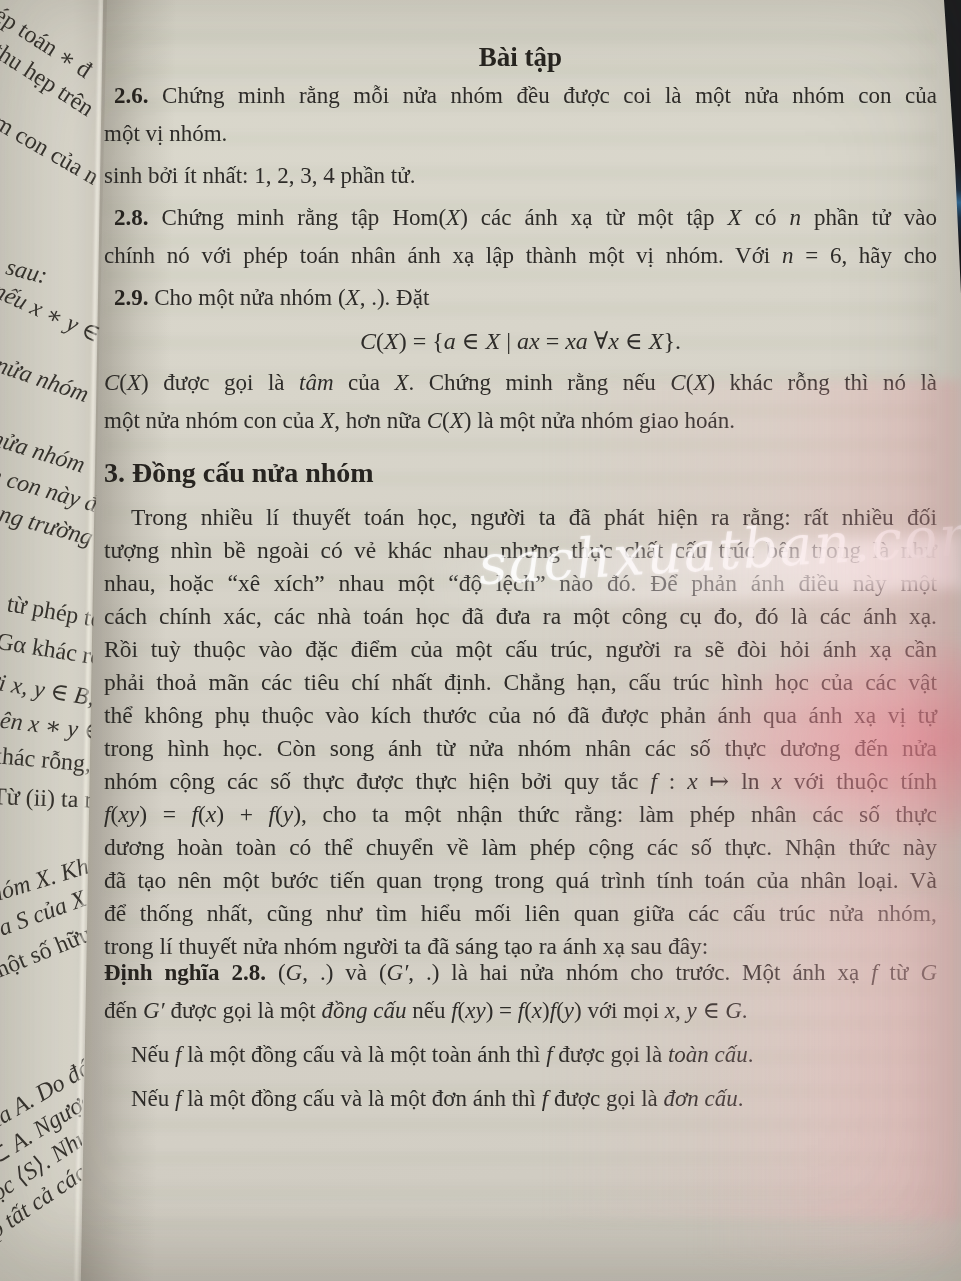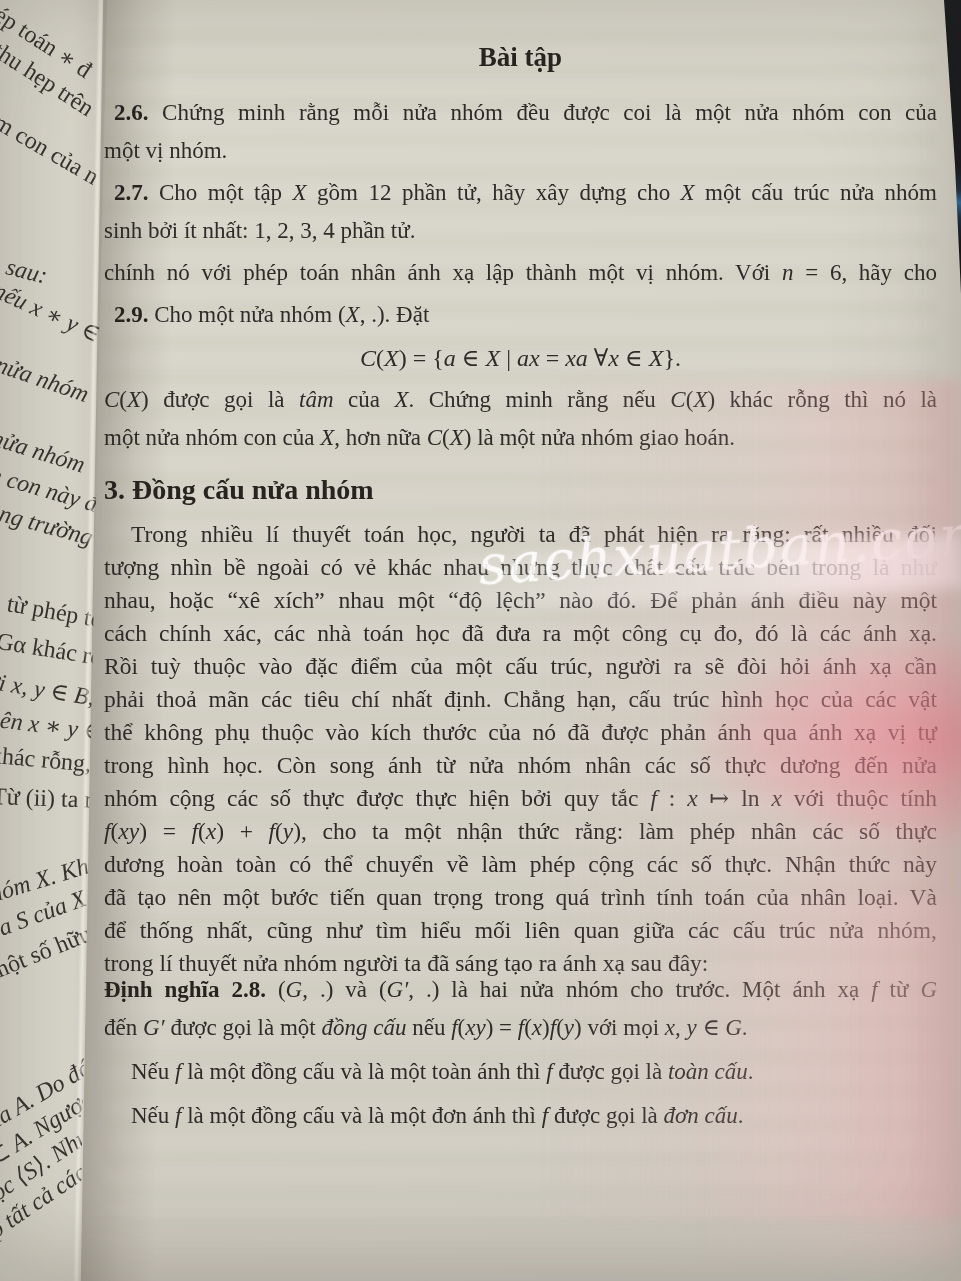--- a/index.html
+++ b/index.html
@@ -28,21 +28,21 @@
   }
   
   .column{position:absolute;left:104px;top:0;width:833px;}
   .line{line-height:inherit;text-align:justify;text-align-last:justify;}
   .line.end{text-align-last:left;}
   .line.ctr{text-align:center;text-align-last:center;}
   .line.ind{text-indent:27px;}
   .line.ind-s{text-indent:10px;}
   .lh38{line-height:38px;font-size:23px;}
   .lh33{line-height:33px;font-size:23.5px;}
-  .page-title{margin:42px 0 21px 0;text-align:center;font-size:27px;font-weight:bold;color:#272420;}
+  .page-title{margin:42px 0 4px 0;text-align:center;font-size:27px;font-weight:bold;color:#272420;}
   .ex{margin-top:4px;}
   .formula{margin-top:5px;font-size:24px;}
   .sec-heading{margin-top:14px;font-size:28px;font-weight:bold;color:#272420;line-height:38px;}
   .para{margin-top:9px;}
   .dn{margin-top:-9px;}
   .note{margin-top:6px;}
   b{font-weight:bold;color:#272420;}
   .pagenum{margin-top:14px;padding-right:38px;text-align:right;font-size:25px;color:#3a3731;}
   
   .watermark{
@@ -124,25 +124,25 @@
   <div class="column">
 
     <div class="page-title">Bài tập</div>
 
     <div class="ex lh38">
         <div class="line ind-s"><b>2.6.</b><span> Chứng minh rằng mỗi nửa nhóm đều được coi là một nửa nhóm con của</span></div>
         <div class="line end"><span>một vị nhóm.</span></div>
       </div>
 
     <div class="ex lh38">
-        <div class="line ind-s"><b>2.7.</b><span> Cho một tập </span><i>X</i><span> gồm 12 phần tử, hãy xây dựng cho </span><i>X</i><span> một cấu trúc nửa nhóm</span></div>
         <div class="line end"><span>sinh bởi ít nhất: 1, 2, 3, 4 phần tử.</span></div>
       </div>
 
     <div class="ex lh38">
+        <div class="line ind-s"><b>2.8.</b><span> Chứng minh rằng tập Hom(</span><i>X</i><span>) các ánh xạ từ một tập </span><i>X</i><span> có </span><i>n</i><span> phần tử vào</span></div>
         <div class="line"><span>chính nó với phép toán nhân ánh xạ lập thành một vị nhóm. Với </span><i>n</i><span> = 6, hãy cho</span></div>
       </div>
 
     <div class="ex lh38">
         <div class="line end ind-s"><b>2.9.</b><span> Cho một nửa nhóm (</span><i>X</i><span>, .). Đặt</span></div>
       </div>
 
     <div class="formula lh38">
         <div class="line ctr"><i>C</i><span>(</span><i>X</i><span>) = {</span><i>a</i><span> ∈ </span><i>X</i><span> | </span><i>ax</i><span> = </span><i>xa</i><span> ∀</span><i>x</i><span> ∈ </span><i>X</i><span>}.</span></div>
       </div>

